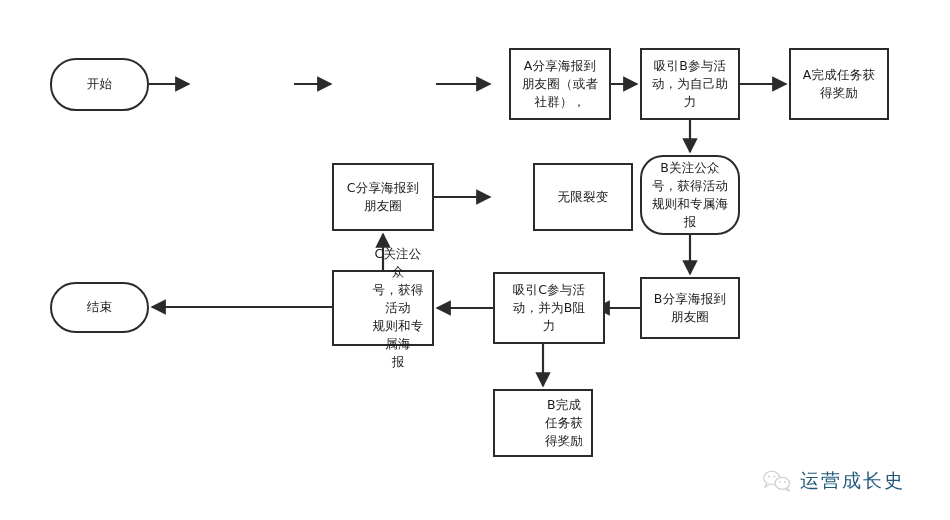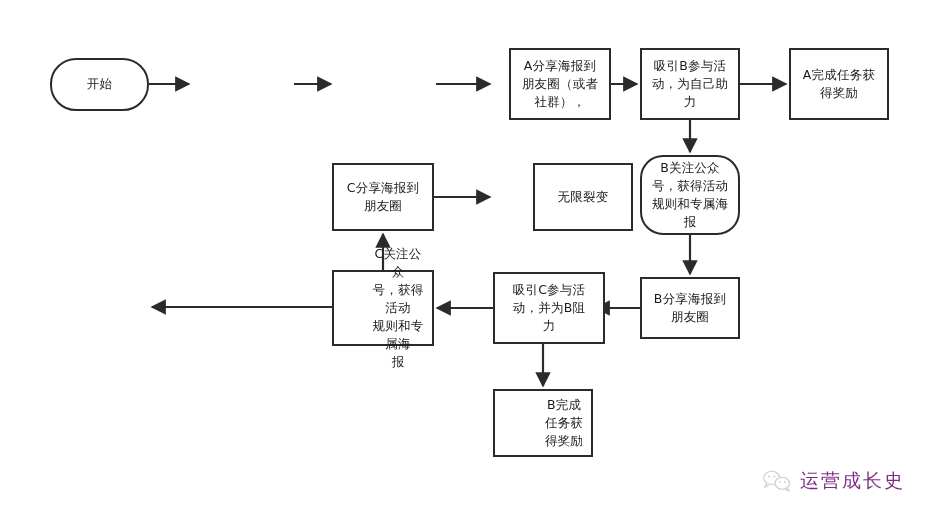--- a/index.html
+++ b/index.html
@@ -54,21 +54,21 @@
     display: flex;
     align-items: center;
     gap: 8px;
     color: #c9c9c9;
     opacity: 0.92;
     user-select: none;
   }
   .watermark .wm-text {
     font-size: 19px;
     letter-spacing: 2px;
-    color: #701a75;
+    color: #0c4a6e;
     font-family: Liberation Sans, sans-serif;
   }
   .watermark .wm-icon {
     width: 30px;
     height: 26px;
     display: block;
   }
 </style>
 </head>
 <body>
@@ -148,20 +148,23 @@
 力</span>
   </div>
 
   <div class="node" style="left:332px; top:270px; width:102px; height:76px;padding-left:36px;">
     <span class="label">C关注公众
 号，获得活动
 规则和专属海
 报</span>
   </div>
 
+  <div class="node terminal" style="left:50px; top:282px; width:99px; height:51px;">
+    <span class="label">结束</span>
+  </div>
 
   <div class="node" style="left:493px; top:389px; width:100px; height:68px;padding-left:48px;">
     <span class="label">B完成任务获
 得奖励</span>
   </div>
 
   <div class="watermark" style="left:762px; top:468px;">
     <svg class="wm-icon" viewBox="0 0 34 28">
       <g fill="none" stroke="#c9c9c9" stroke-width="1.3">
         <ellipse cx="11" cy="10.5" rx="9" ry="7.5"></ellipse>

